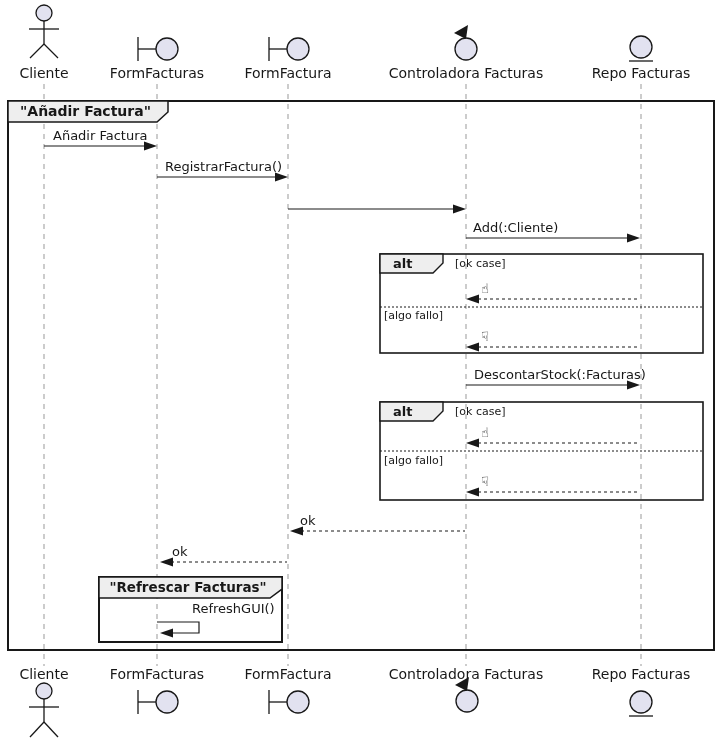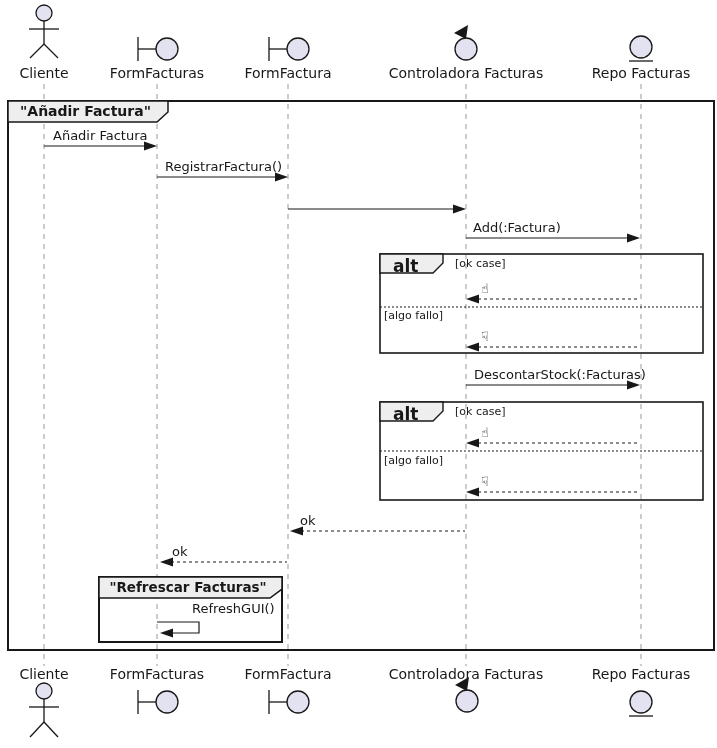--- a/index.html
+++ b/index.html
@@ -6,21 +6,21 @@
   .canvas{
     position:relative;width:717px;height:748px;background:#ffffff;
     font-family:"DejaVu Sans","Liberation Sans",sans-serif;color:#181818;overflow:hidden;padding-left:8px;
   }
   svg.layer{position:absolute;left:0;top:0;}
   .txt{position:absolute;white-space:nowrap;line-height:1.1;}
   .p-label{font-size:14px;transform:translateX(-50%);}
   .msg-label{font-size:13px;}
   .frame-title{font-size:14px;font-weight:bold;}
   .inner-title{font-size:13.5px;font-weight:bold;transform:translateX(-50%);}
-  .op-label{font-size:17px;font-weight:bold;}
+  .op-label{font-size:13px;font-weight:bold;}
   .guard-label{font-size:11px;font-weight:normal;}
   .hand{font-size:13px;}
 </style>
 </head>
 <body>
 
 <div class="canvas">
 
   <svg class="layer" width="717" height="748" viewBox="0 0 717 748">
 
@@ -148,21 +148,21 @@
   <div class="txt p-label" style="left:157px;top:66px;">FormFacturas</div>
   <div class="txt p-label" style="left:288px;top:66px;">FormFactura</div>
   <div class="txt p-label" style="left:466px;top:66px;">Controladora Facturas</div>
   <div class="txt p-label" style="left:641px;top:66px;">Repo Facturas</div>
 
   <div class="txt frame-title" style="left:20px;top:104px;">"Añadir Factura"</div>
   <div class="txt inner-title" style="left:188px;top:580px;">"Refrescar Facturas"</div>
 
   <div class="txt msg-label" style="left:53px;top:129px;">Añadir Factura</div>
   <div class="txt msg-label" style="left:165px;top:160px;text-align:right;">RegistrarFactura()</div>
-  <div class="txt msg-label" style="left:473px;top:221px;">Add(:Factura)</div>
+  <div class="txt msg-label" style="left:473px;top:221px;">Add(:Cliente)</div>
   <div class="txt msg-label" style="left:474px;top:368px;">DescontarStock(:Facturas)</div>
   <div class="txt msg-label" style="left:300px;top:514px;">ok</div>
   <div class="txt msg-label" style="left:172px;top:545px;">ok</div>
   <div class="txt msg-label" style="left:166px;top:602px;margin-left:26px;">RefreshGUI()</div>
 
   <div class="txt op-label" style="left:393px;top:257px;">alt</div>
   <div class="txt guard-label" style="left:455px;top:258px;">[ok case]</div>
   <div class="txt hand" style="left:481px;top:282px;">☝</div>
   <div class="txt guard-label" style="left:384px;top:310px;">[algo fallo]</div>
   <div class="txt hand" style="left:481px;top:330px;">☟</div>

